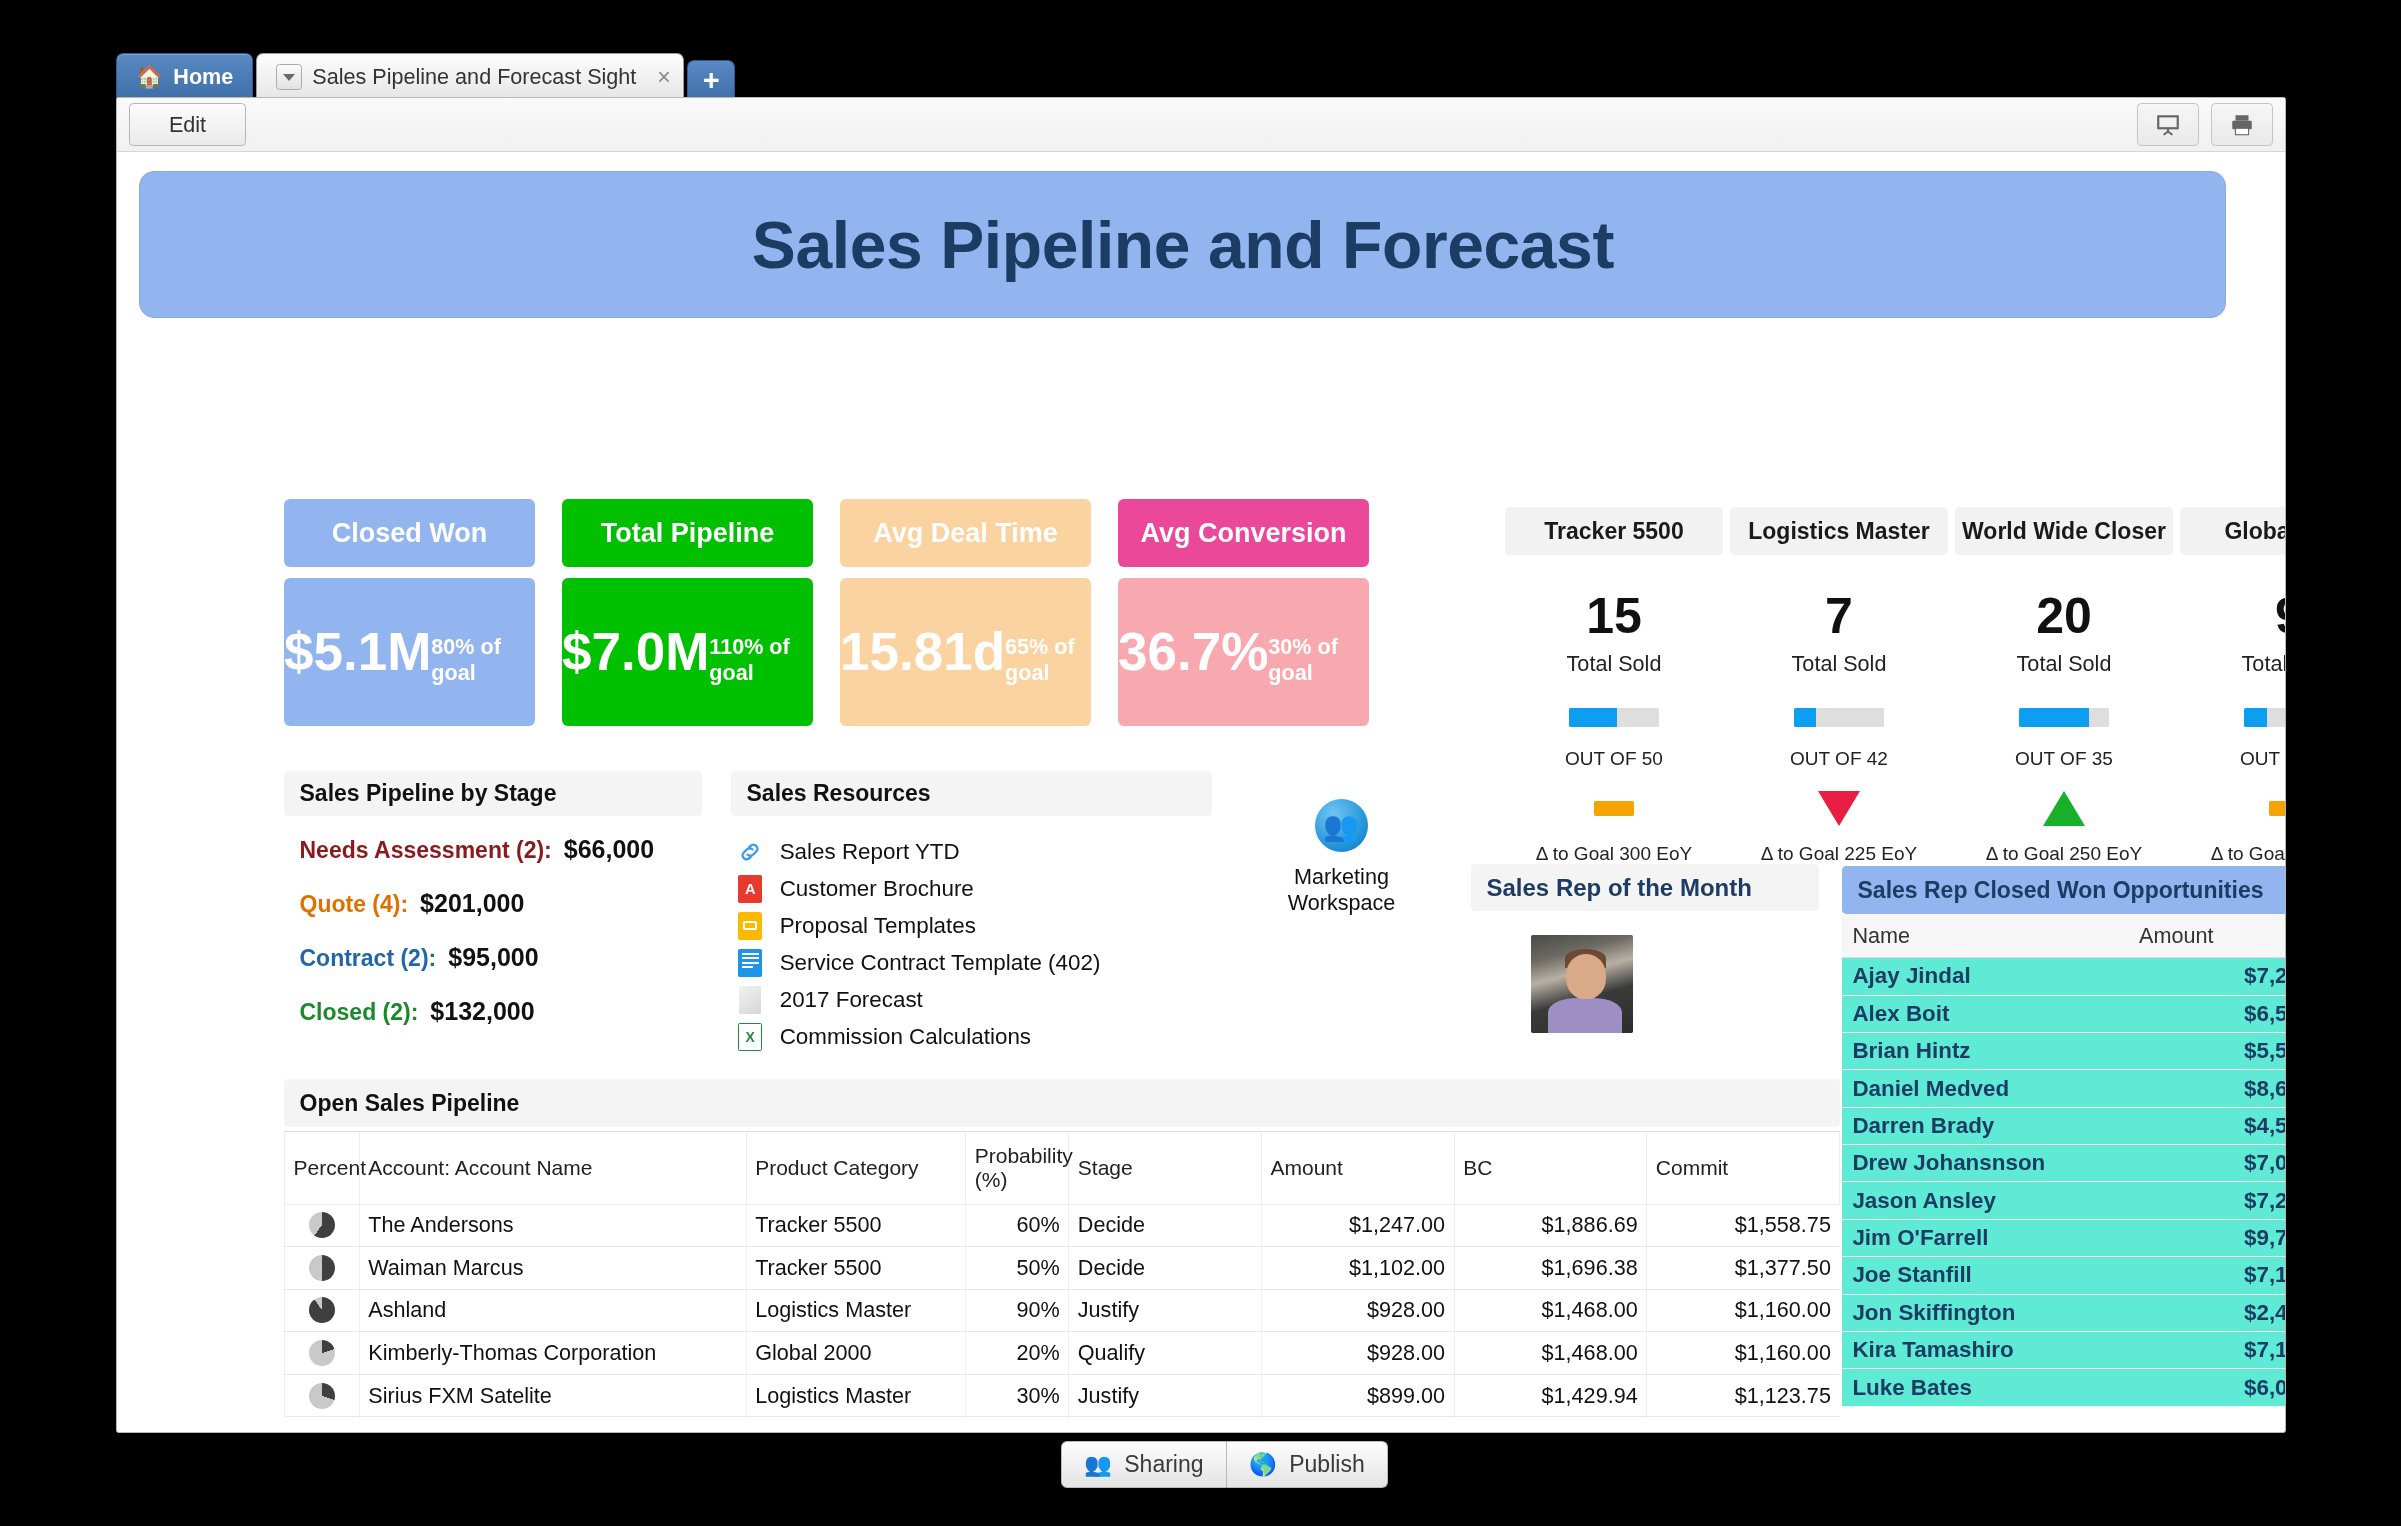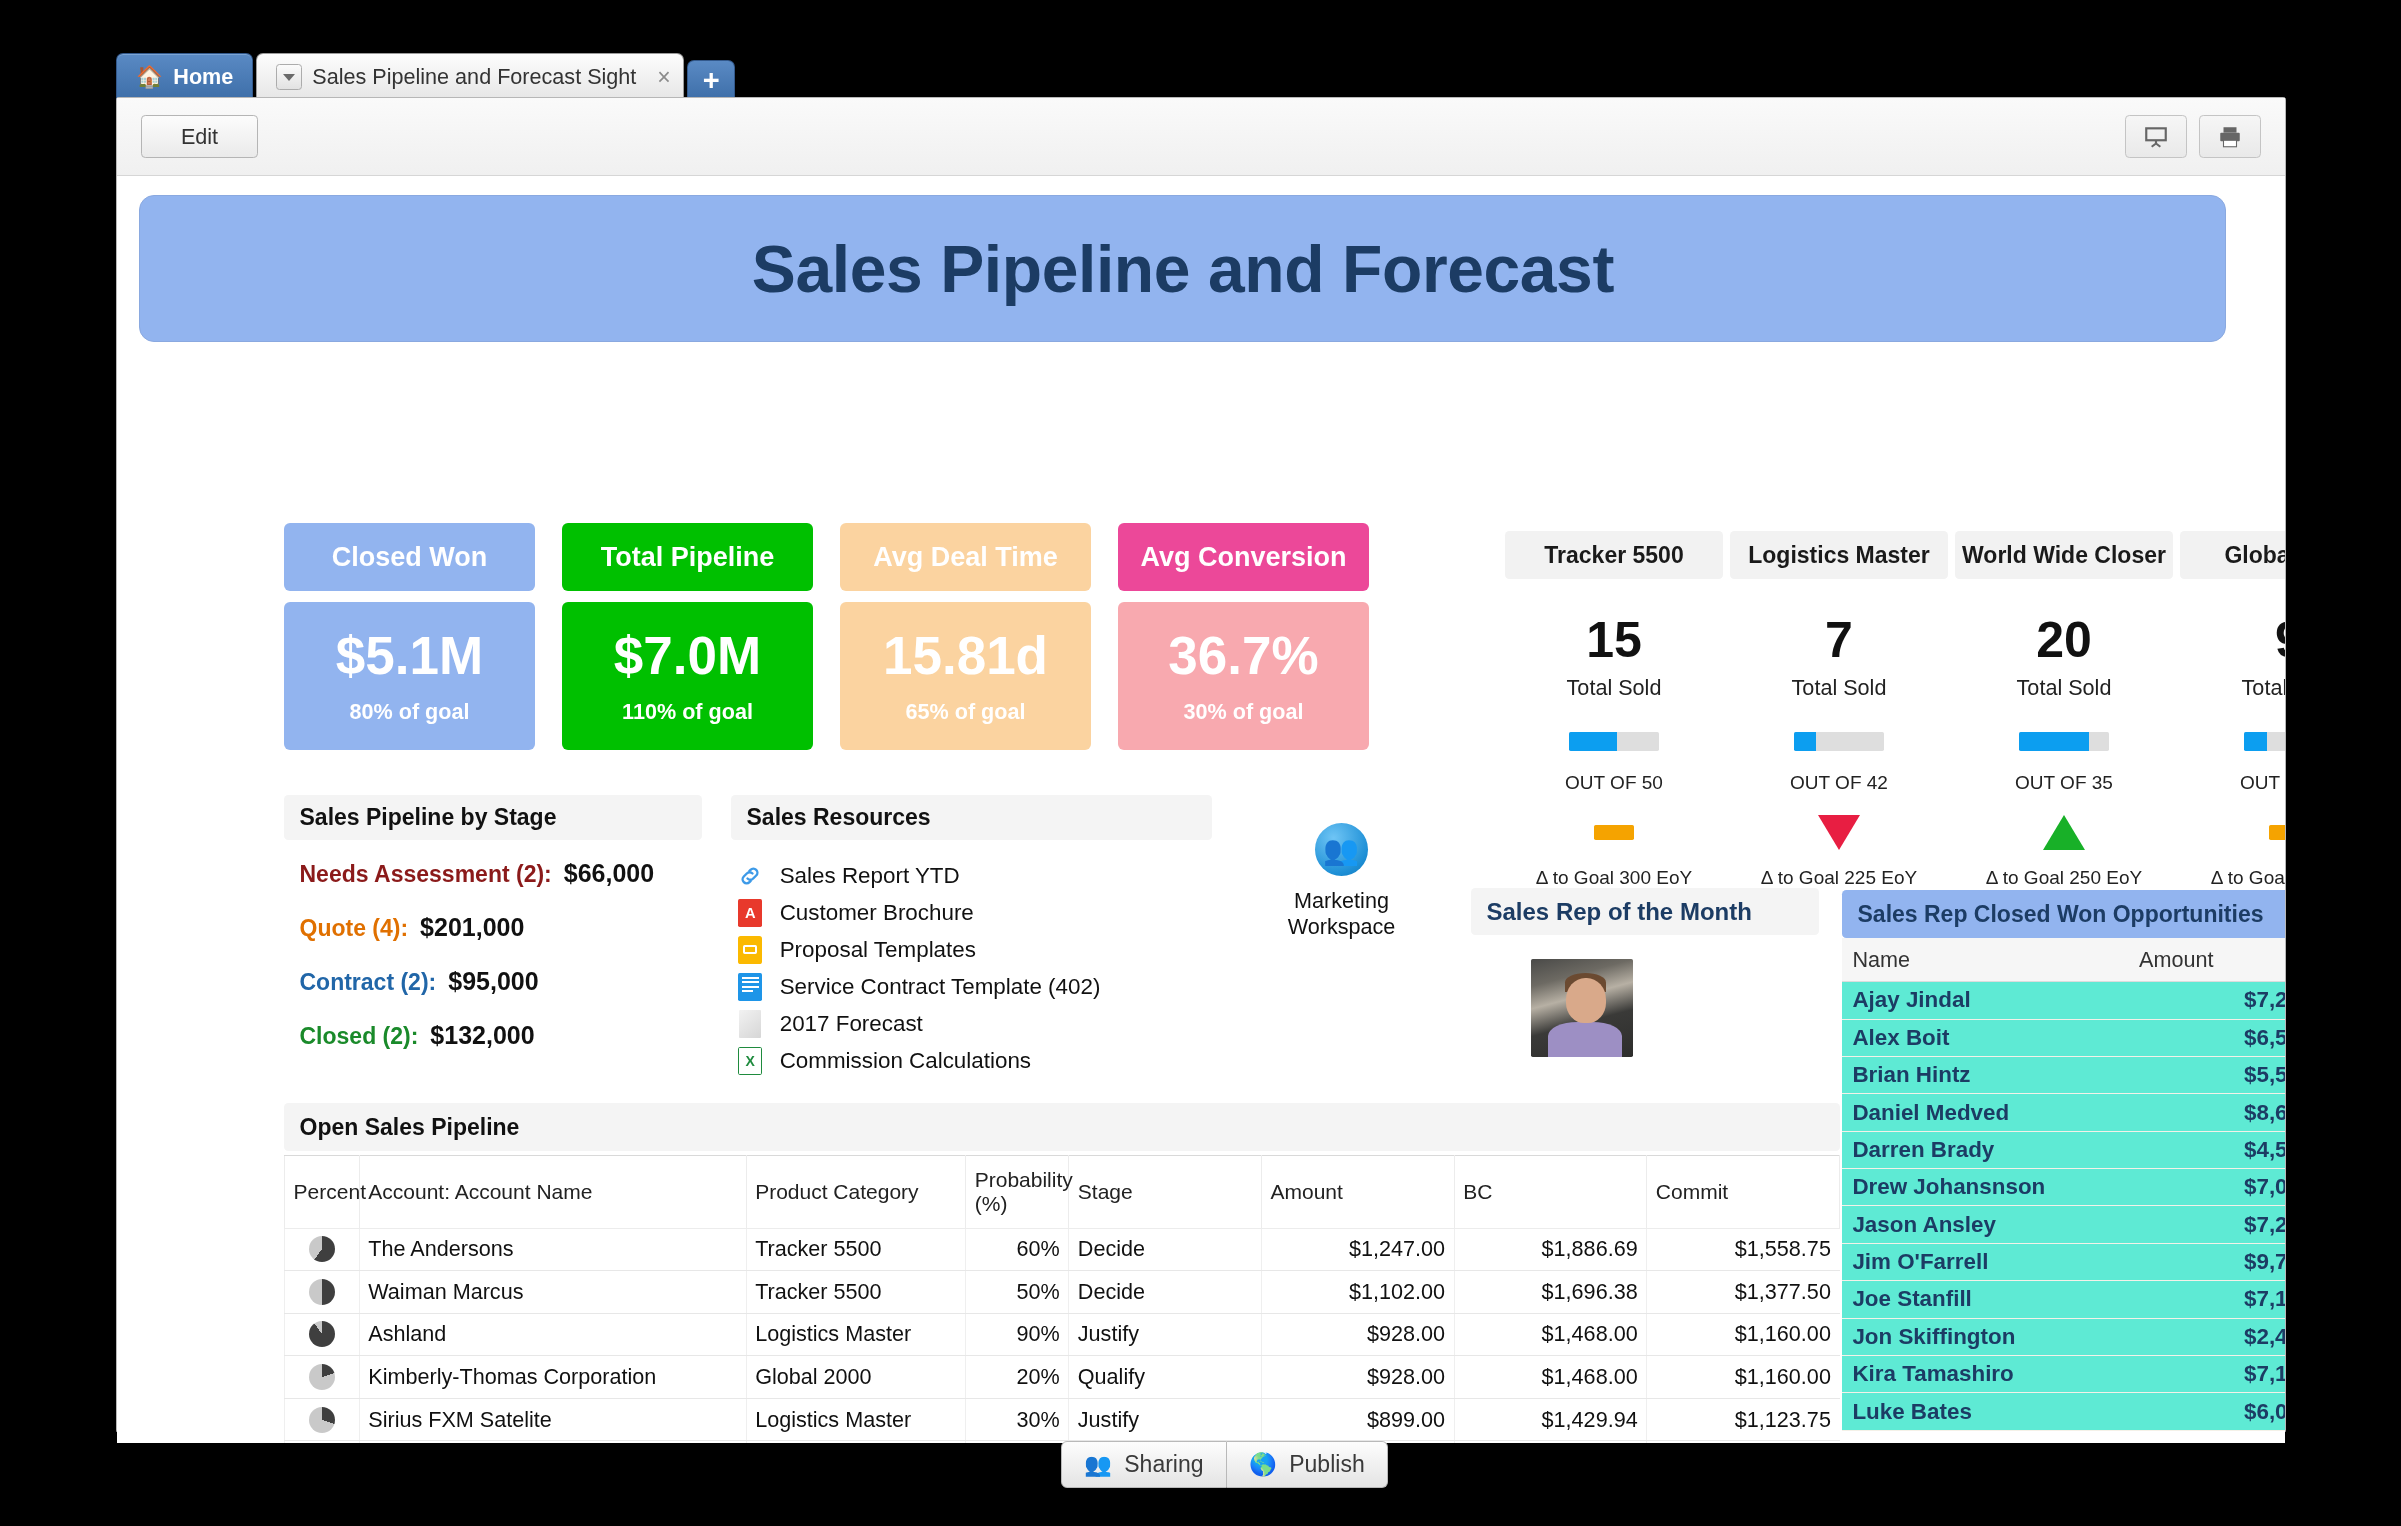--- a/index.html
+++ b/index.html
@@ -42,23 +42,23 @@
     color: #fff; font-size: 29px; font-weight: bold; display: flex; align-items: center; justify-content: center;
   }
   .home-glyph { font-size: 21.6px; }
 
   
   .window {
     position: absolute; left: 116px; top: 97px; width: 2170px; height: 1336px;
     background: #fff; border: 0.9px solid #b7b7b7; border-radius: 2.6px;
   }
   .toolbar {
-    height: 78px; background: linear-gradient(to bottom,#fafafa,#f0f0f0);
+    height: 54px; background: linear-gradient(to bottom,#fafafa,#f0f0f0);
     border-bottom: 0.9px solid #d6d6d6; display: flex; align-items: center;
-    justify-content: space-between; padding: 0 24px;
+    justify-content: space-between; padding: 0 12px;
   }
   .btn-edit {
     width: 117px; height: 43px; border: 0.9px solid #b5b5b5; border-radius: 4.3px;
     background: linear-gradient(to bottom,#fcfcfc,#eaeaea); font-size: 21.6px; color: #333;
     display:flex; align-items:center; justify-content:center;
   }
   .tb-right { display: flex; gap: 12px; }
   .tb-icon {
     width: 62px; height: 43px; border: 0.9px solid #c4c4c4; border-radius: 4.3px;
     background: linear-gradient(to bottom,#f6f6f6,#e9e9e9);
@@ -76,22 +76,22 @@
   .banner h1 { font-size: 66px; color: #1c3c64; font-weight: bold; letter-spacing: -0.4px; }
 
   
   .kpis { position: absolute; left: 167px; top: 347px; display: flex; gap: 27px; }
   .kpi { width: 251px; }
   .kpi-head {
     height: 68px; border-radius: 6px; display: flex; align-items: center; justify-content: center;
     color: #fff; font-size: 27px; font-weight: bold; margin-bottom: 11.2px;
   }
   .kpi-body {
-    height: 148px; border-radius: 6px; display: flex; flex-direction: column;
-    align-items: center; justify-content: center; color: #fff;
+    height: 148px; border-radius: 6px; display: flex; flex-direction: row;
+    align-items: center; color: #fff;
   }
   .kpi-val { font-size: 53px; font-weight: bold; line-height: 1.05; }
   .kpi-sub { font-size: 21.6px; font-weight: bold; margin-top: 15.5px; }
 
   
   .gauges { position: absolute; left: 1388px; top: 355px; display: flex; gap: 7px; }
   .gauge { width: 218px; text-align: center; }
   .gauge-chip {
     height: 48px; background: #f2f2f2; border-radius: 4.3px;
     display: flex; align-items: center; justify-content: center;

